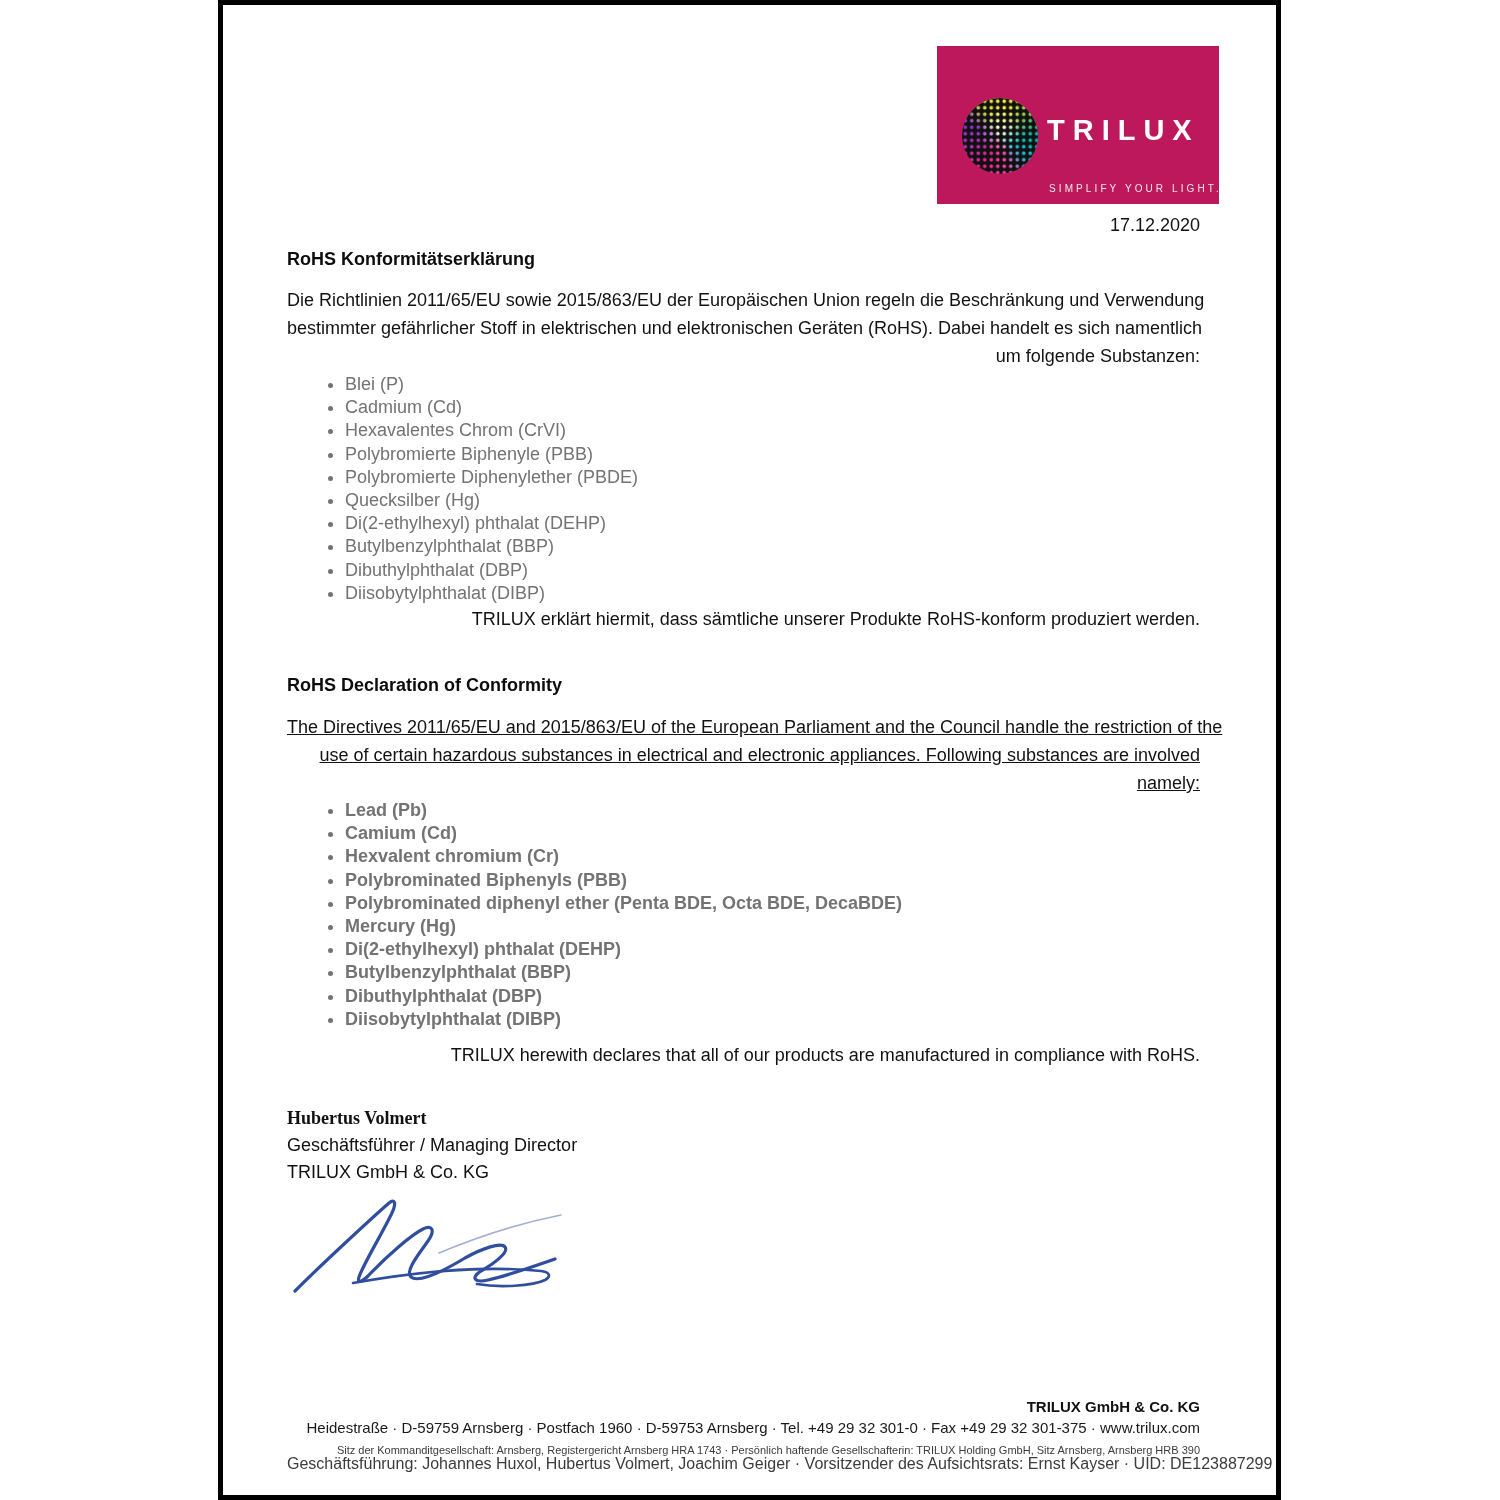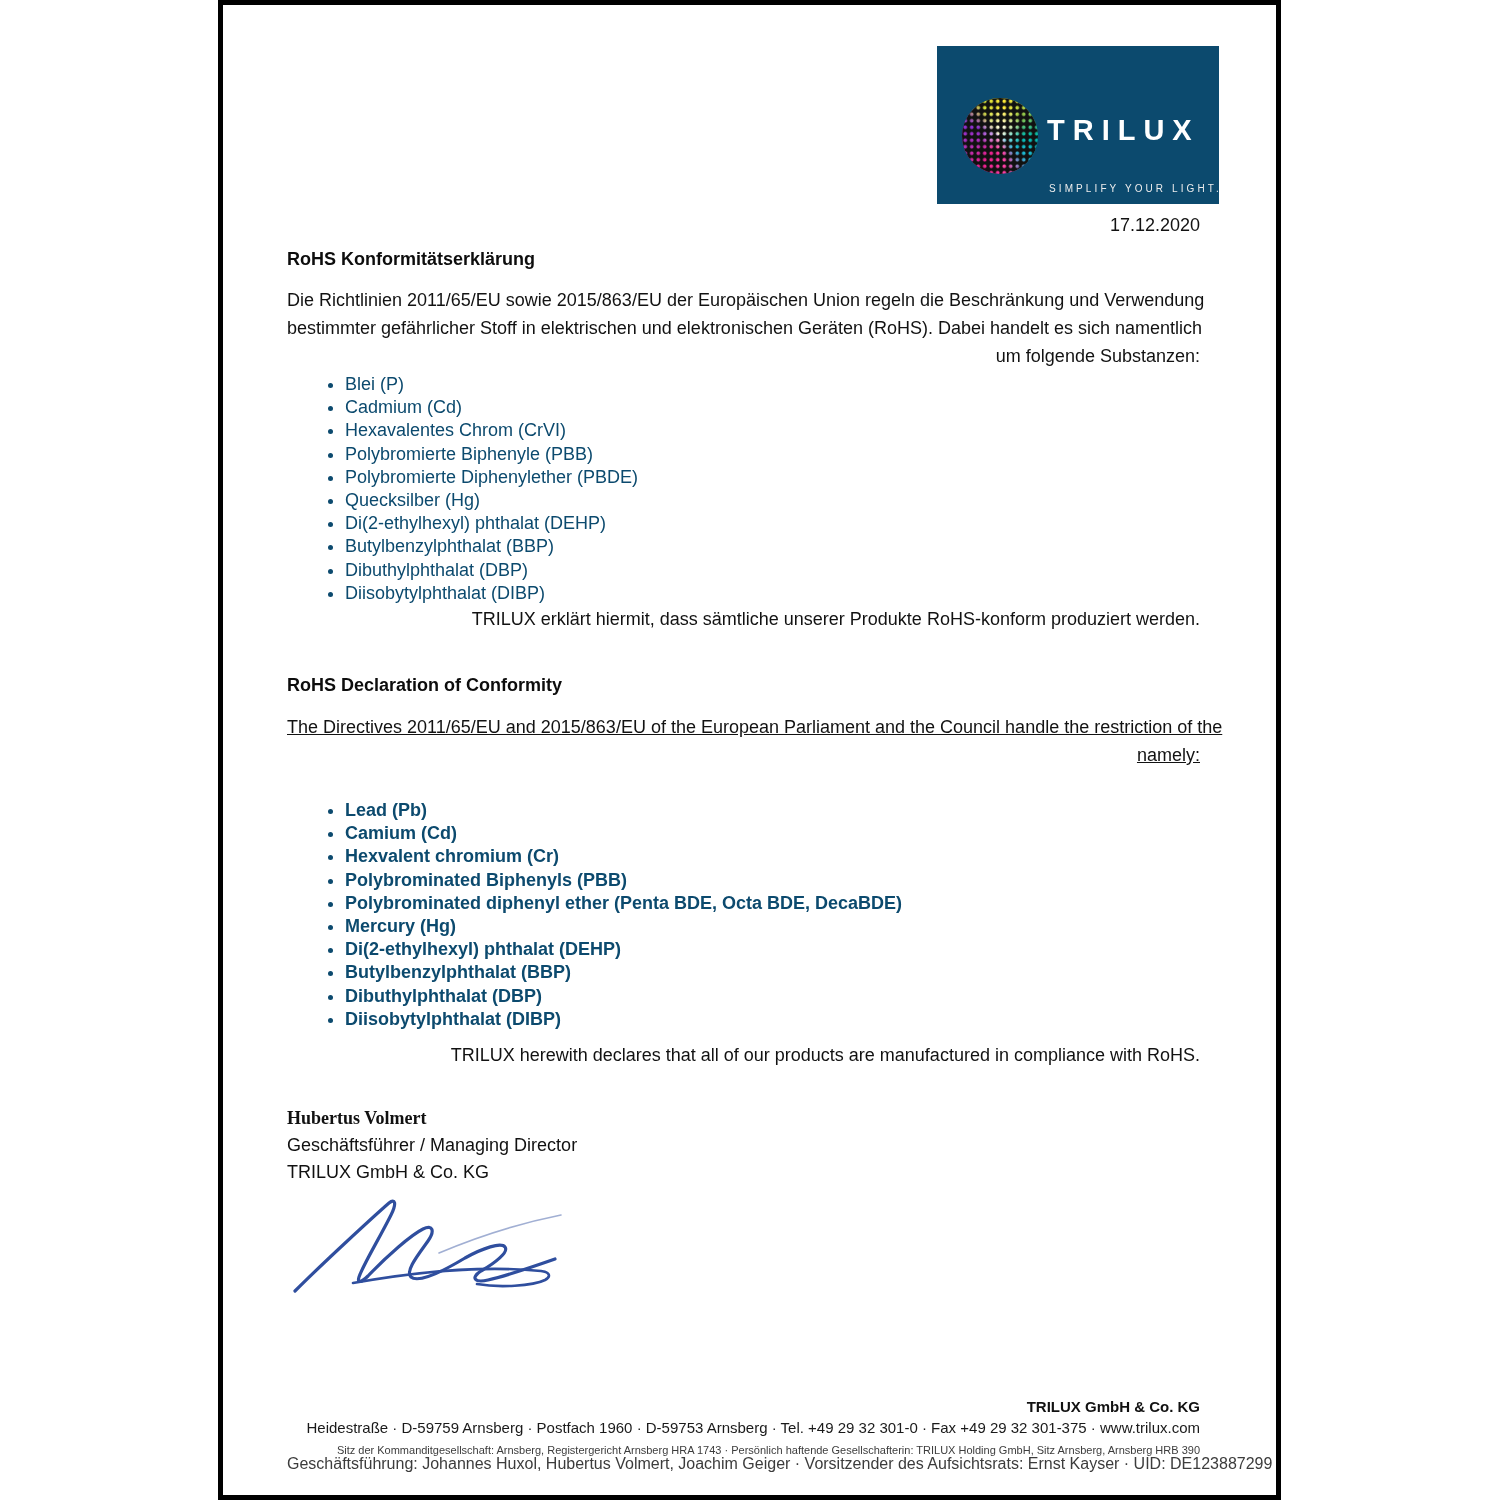--- a/index.html
+++ b/index.html
@@ -5,40 +5,40 @@
   html,body{margin:0;padding:0;background:#ffffff;width:1500px;height:1500px;
     font-family:"Liberation Sans", sans-serif;color:#111;}
   .canvas{position:relative;width:1500px;height:1500px;background:#fff;overflow:hidden;}
   .page{position:absolute;left:218px;top:0;width:1063px;height:1500px;
     background:#fff;border:5px solid #000;box-sizing:border-box;}
   .abs{position:absolute;left:64px;right:76px;}
   .body-text{font-size:18px;line-height:28px;color:#121212;}
   .line{white-space:nowrap;text-align:right;}
   h2{font-size:18px;font-weight:bold;margin:0;color:#0d0d0d;}
   
-  .logo-box{position:absolute;left:714px;top:41px;width:282px;height:158px;background:#0c4a6e;}
+  .logo-box{position:absolute;left:714px;top:41px;width:282px;height:158px;background:#be185d;}
   .sphere{position:absolute;left:25px;top:52px;width:76px;height:76px;border-radius:50%;
     background:
       radial-gradient(circle at 52% 42%, rgba(255,255,255,0.95) 0%, rgba(255,255,255,0.0) 38%),
       conic-gradient(from 210deg, #e91e8c, #b02fb0, #7a3fd0, #c7d built 0, #cddc39, #ffe838, #8bc34a, #00b8a9, #1fb6d4, #ff3fa4, #e91e8c);
     background:
       radial-gradient(circle at 52% 42%, rgba(255,255,255,0.95) 0%, rgba(255,255,255,0.0) 38%),
       conic-gradient(from 210deg, #e91e8c, #b02fb0, #8a2fd0, #cddc39, #ffe838, #8bc34a, #00b8a9, #1fb6d4, #ff3fa4, #e91e8c);}
   .sphere::after{content:"";position:absolute;inset:0;border-radius:50%;
     background-image:radial-gradient(circle, rgba(17,17,17,0) 1.5px, #111 2.2px);
     background-size:6.5px 6.5px;}
   .logo-word{position:absolute;left:110px;top:68px;color:#fff;font-weight:bold;
     font-size:29px;letter-spacing:8px;white-space:nowrap;}
   .logo-tag{position:absolute;left:112px;top:120px;color:#ececec;font-size:10px;
     letter-spacing:3.1px;white-space:nowrap;margin-top:17px;}
   
   .date{top:206px;text-align:right;font-size:18px;}
   .h-de{top:244px;}
   .p-de{top:281px;}
-  .ul{list-style:disc;margin:0;padding-left:58px;font-size:18px;line-height:23.2px;color:#0c4a6e;}
+  .ul{list-style:disc;margin:0;padding-left:58px;font-size:18px;line-height:23.2px;color:#737373;}
   .ul-de{top:368px;}
   .close-de{top:600px;}
   .h-en{top:670px;}
   .p-en{top:708px;text-decoration:underline;}
   .ul-en{top:794px;font-weight:bold;}
   .close-en{top:1036px;}
   .sig-block{top:1100px;font-size:18px;line-height:27px;}
   .sig-name{font-weight:bold;font-family:Liberation Serif, serif;}
   .sig-svg{position:absolute;left:66px;top:1186px;width:290px;height:110px;}
   .footer-co{top:1392px;font-size:15px;font-weight:bold;line-height:20px;}
@@ -76,20 +76,21 @@
       <li>Di(2-ethylhexyl) phthalat (DEHP)</li>
       <li>Butylbenzylphthalat (BBP)</li>
       <li>Dibuthylphthalat (DBP)</li>
       <li>Diisobytylphthalat (DIBP)</li>
     </ul>
     <div class="abs close-de body-text line">TRILUX erklärt hiermit, dass sämtliche unserer Produkte RoHS-konform produziert werden.</div>
 
     <h2 class="abs h-en">RoHS Declaration of Conformity</h2>
     <div class="abs p-en body-text">
       <div class="line">The Directives 2011/65/EU and 2015/863/EU of the European Parliament and the Council handle the restriction of the</div>
+      <div class="line">use of certain hazardous substances in electrical and electronic appliances. Following substances are involved</div>
       <div class="line">namely:</div>
     </div>
     <ul class="abs ul ul-en">
       <li>Lead (Pb)</li>
       <li>Camium (Cd)</li>
       <li>Hexvalent chromium (Cr)</li>
       <li>Polybrominated Biphenyls (PBB)</li>
       <li>Polybrominated diphenyl ether (Penta BDE, Octa BDE, DecaBDE)</li>
       <li>Mercury (Hg)</li>
       <li>Di(2-ethylhexyl) phthalat (DEHP)</li>

